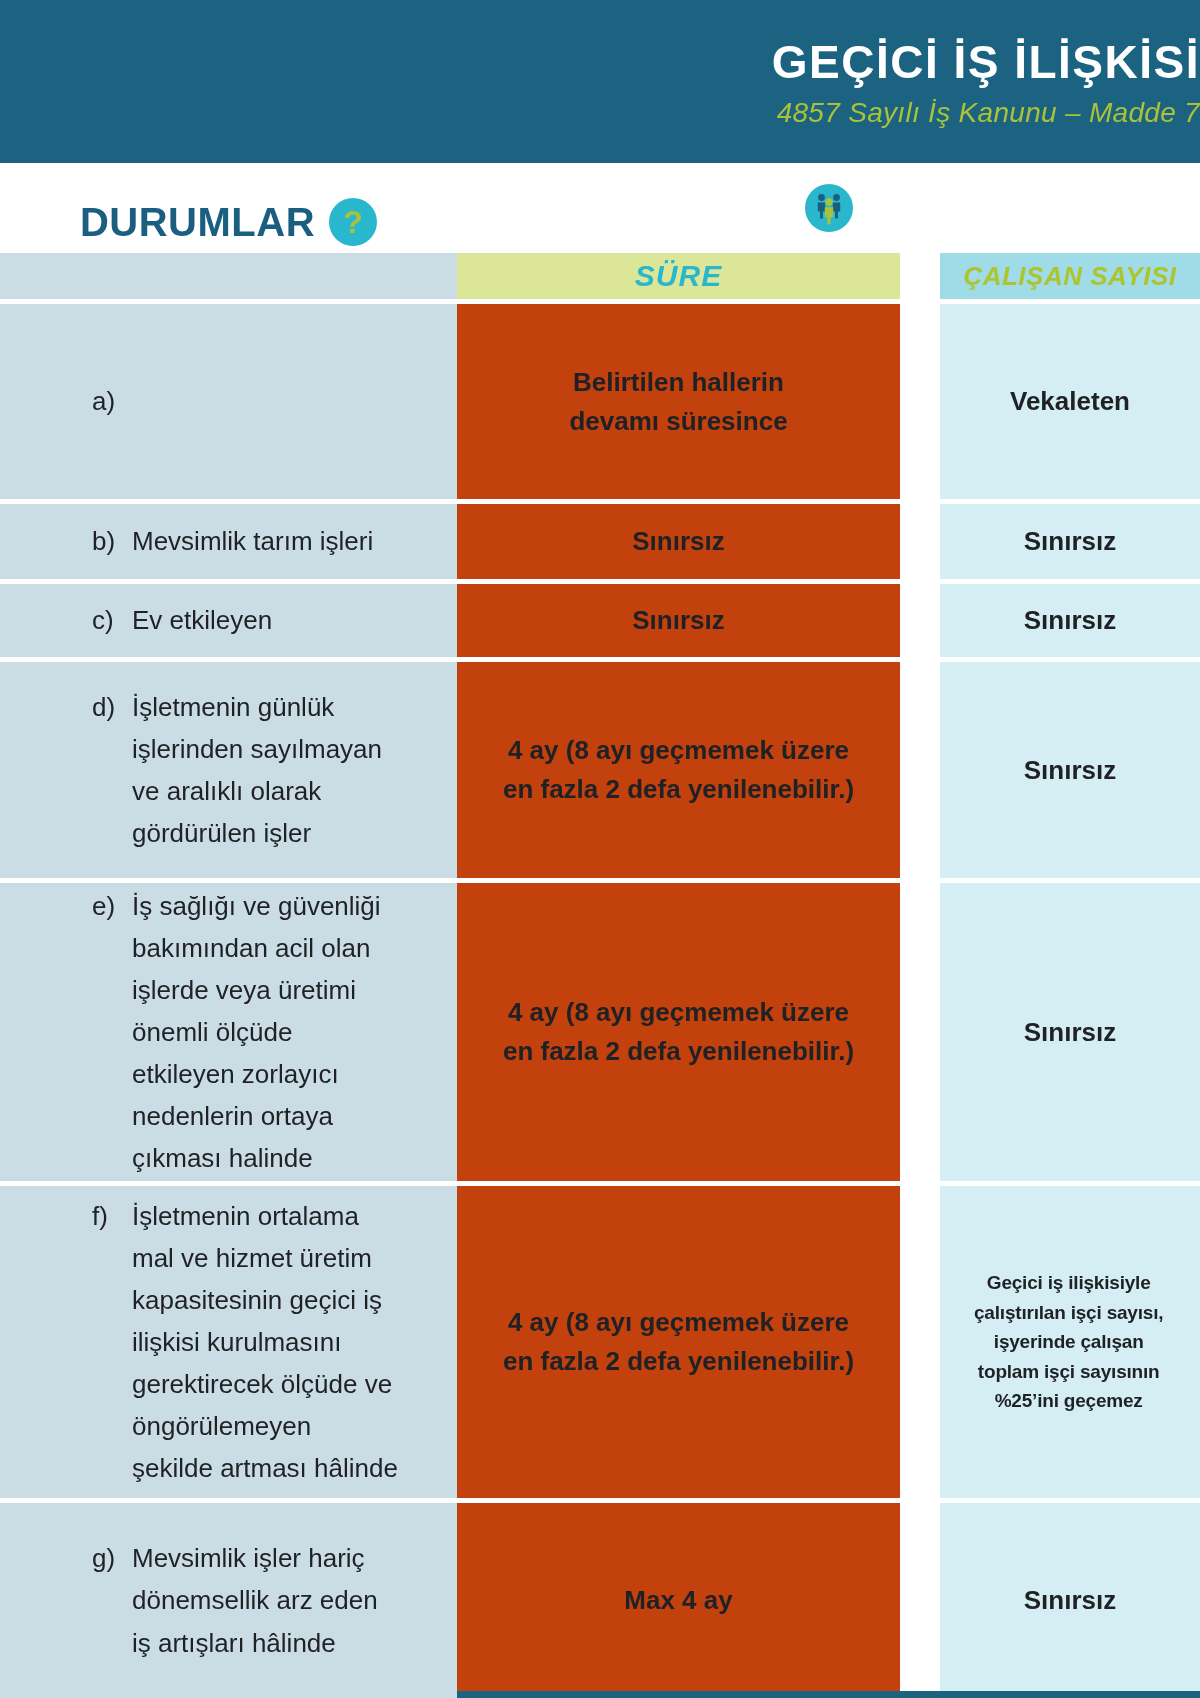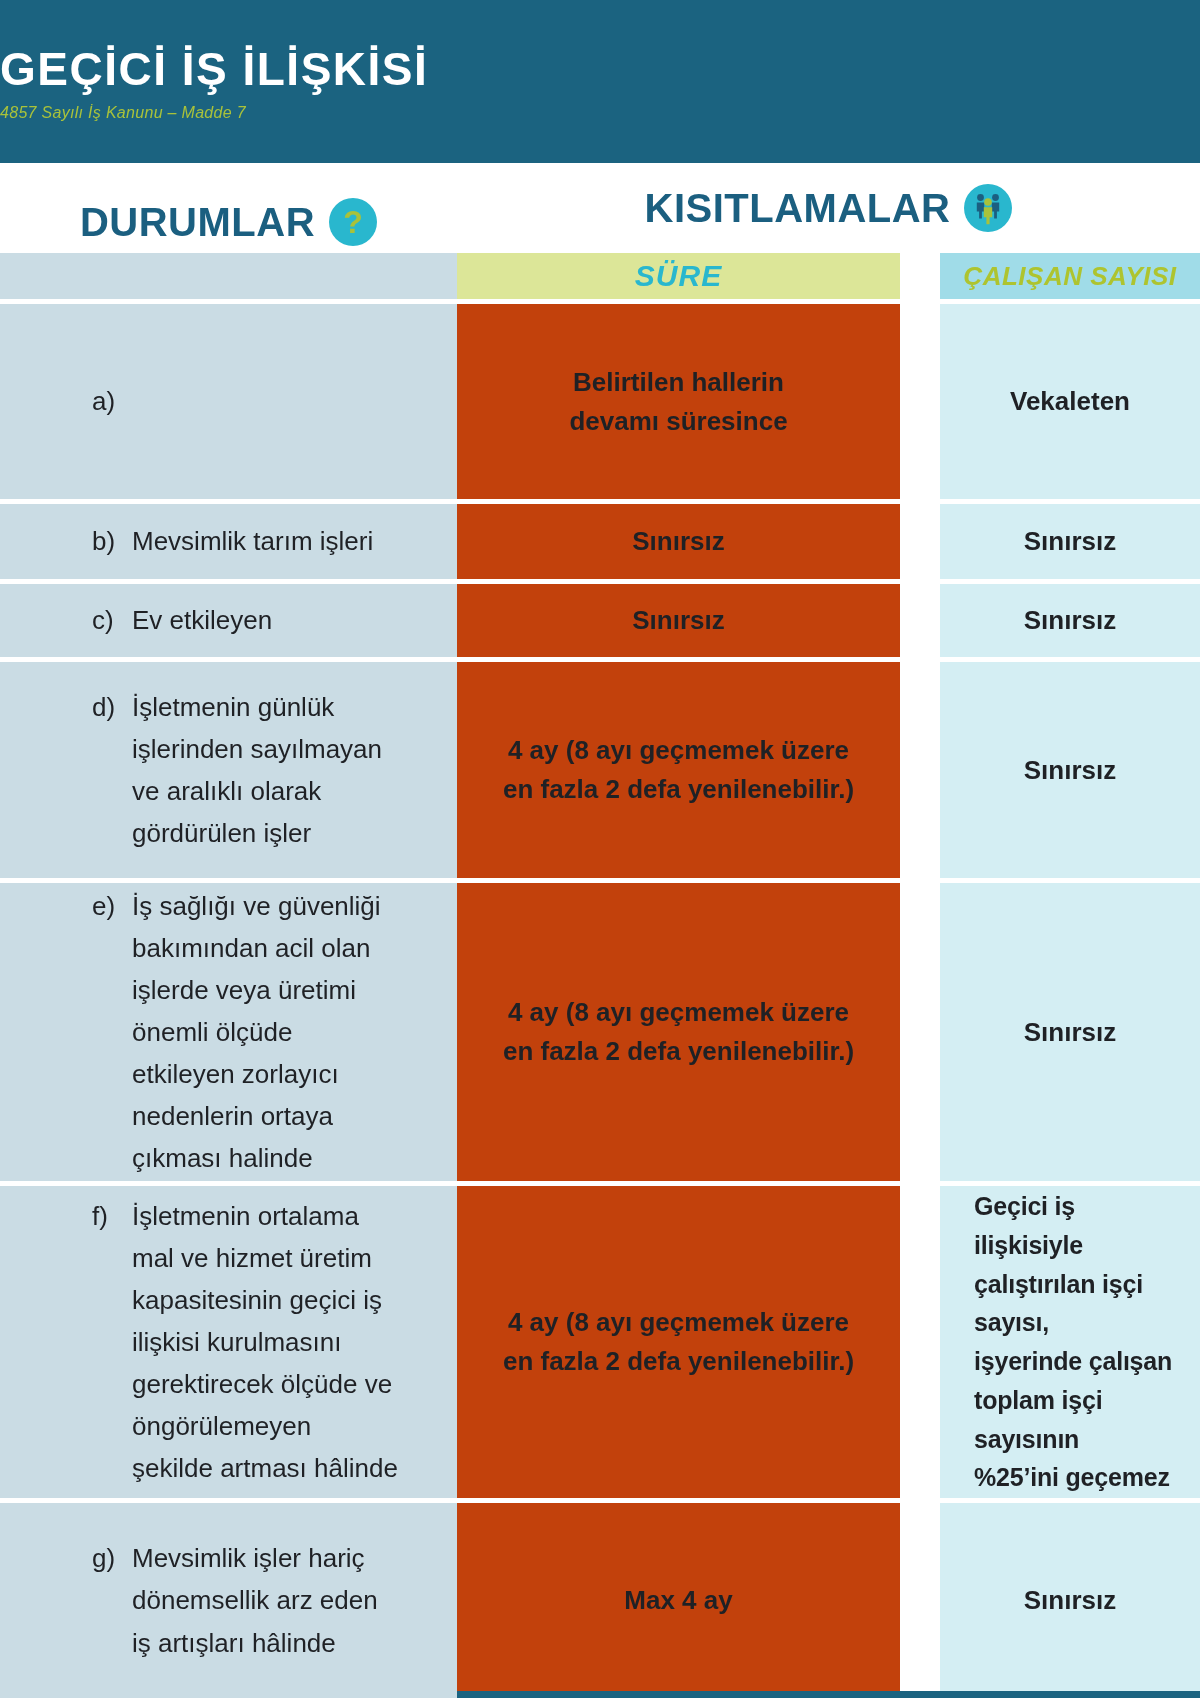--- a/index.html
+++ b/index.html
@@ -3,24 +3,24 @@
 <meta charset="utf-8">
 <style>
   html,body{margin:0;padding:0;background:#ffffff;}
   .page{
     width:1200px;height:1698px;position:relative;overflow:hidden;
     background:#ffffff;font-family:"Liberation Sans",sans-serif;color:#1f2125;
   }
   
   .hero{
     height:163px;background:#1b6380;
-    display:flex;flex-direction:column;align-items:flex-start;justify-content:center;gap:8px;
+    display:flex;flex-direction:column;align-items:flex-end;justify-content:center;gap:8px;
   }
   .hero-title{margin:0;color:#ffffff;font-size:46px;font-weight:bold;letter-spacing:1.5px;}
-  .hero-subtitle{color:#a9c23a;font-style:italic;font-size:16px;letter-spacing:.3px;}
+  .hero-subtitle{color:#a9c23a;font-style:italic;font-size:28px;letter-spacing:.3px;}
   
   .section-band{height:90px;display:flex;align-items:center;background:#ffffff;}
   .sec{display:flex;align-items:center;justify-content:center;gap:14px;}
   .sec-left{width:457px;margin-top:28px;}
   .sec-right{width:743px;}
   .sec-label{font-size:40px;font-weight:bold;color:#1b5f80;letter-spacing:.5px;}
   .badge{width:48px;height:48px;display:block;}
   
   .tbl{width:1200px;}
   .t-row{display:grid;grid-template-columns:457px 443px 300px;margin-bottom:5px;}
@@ -42,21 +42,21 @@
   .c-sit{display:flex;align-items:center;padding-left:92px;box-sizing:border-box;}
   .sit-inner{display:flex;align-items:flex-start;}
   .sit-letter{flex:none;width:40px;font-size:26px;line-height:1.62;}
   .sit-text{font-size:26px;line-height:1.62;white-space:pre-line;}
   .val{
     display:flex;align-items:center;justify-content:center;text-align:center;
     font-weight:bold;font-size:26px;line-height:1.5;white-space:pre-line;
     padding:0 10px;box-sizing:border-box;
   }
   .r5 .c-cal{
-    justify-content:flex-start;text-align:left;font-size:25px;line-height:1.55;
+    justify-content:flex-start;text-align:center;font-size:19px;line-height:1.55;
     padding-left:34px;letter-spacing:-.2px;
   }
   .bottom-bar{position:absolute;left:457px;right:0;bottom:0;height:7px;background:#1b6380;}
 </style>
 </head>
 <body>
 
 <div class="page">
 
   <header class="hero">
@@ -66,21 +66,20 @@
 
   <div class="section-band">
     <div class="sec sec-left">
       <span class="sec-label">DURUMLAR</span>
       <svg class="badge" viewBox="0 0 48 48" aria-hidden="true">
         <circle cx="24" cy="24" r="24" fill="#29b7ce"></circle>
         <text x="24" y="35" text-anchor="middle" font-size="32" font-weight="bold" fill="#a9c23a" font-family="Liberation Sans, sans-serif">?</text>
       </svg>
     </div>
     <div class="sec sec-right">
-      <span class="sec-label">KISITLAMALAR</span>
       <svg class="badge" viewBox="0 0 48 48" aria-hidden="true">
         <circle cx="24" cy="24" r="24" fill="#29b7ce"></circle>
         <g fill="#1b5f80">
           <circle cx="16.5" cy="13.5" r="3.4"></circle>
           <path d="M12.8 18.4 h7.4 v9 h-2.3 v7 h-2.8 v-7 h-2.3 z"></path>
           <circle cx="31.5" cy="13.5" r="3.4"></circle>
           <path d="M27.8 18.4 h7.4 v9 h-2.3 v7 h-2.8 v-7 h-2.3 z"></path>
         </g>
         <g fill="#a9c23a">
           <circle cx="24" cy="18" r="3.8"></circle>

